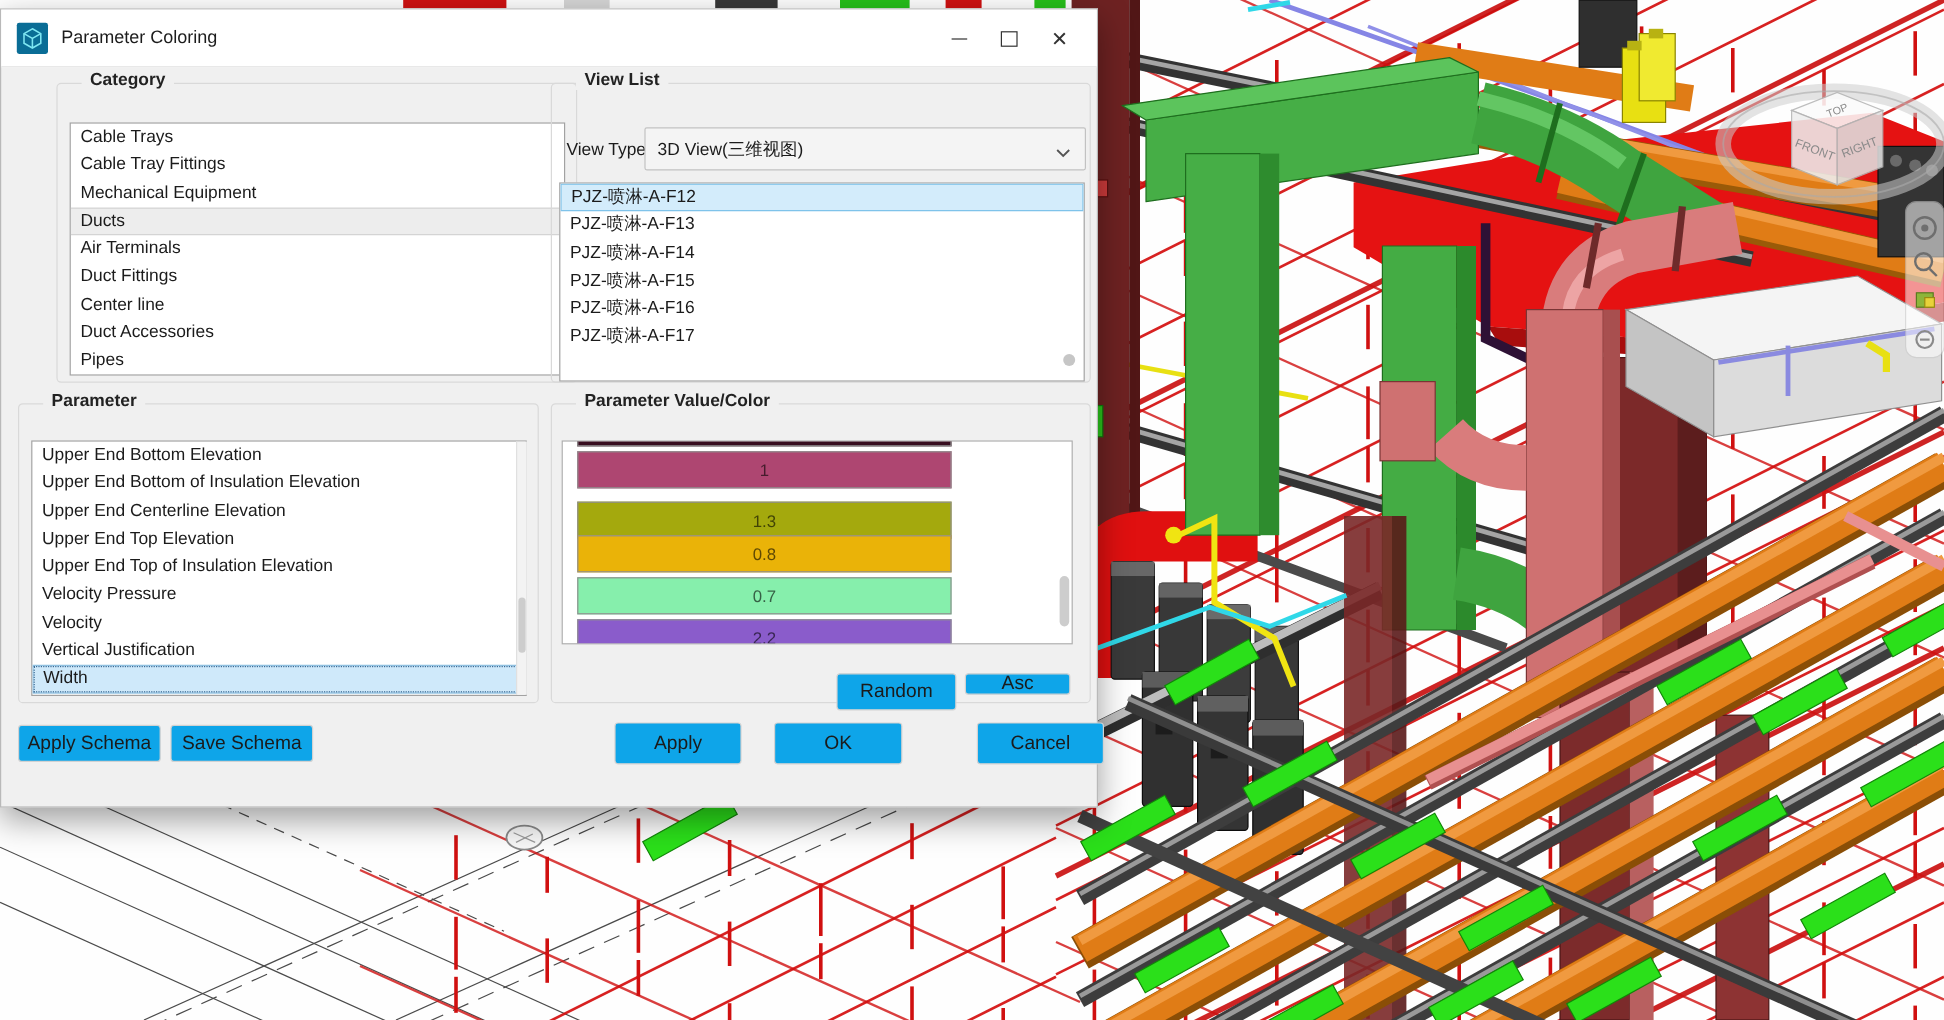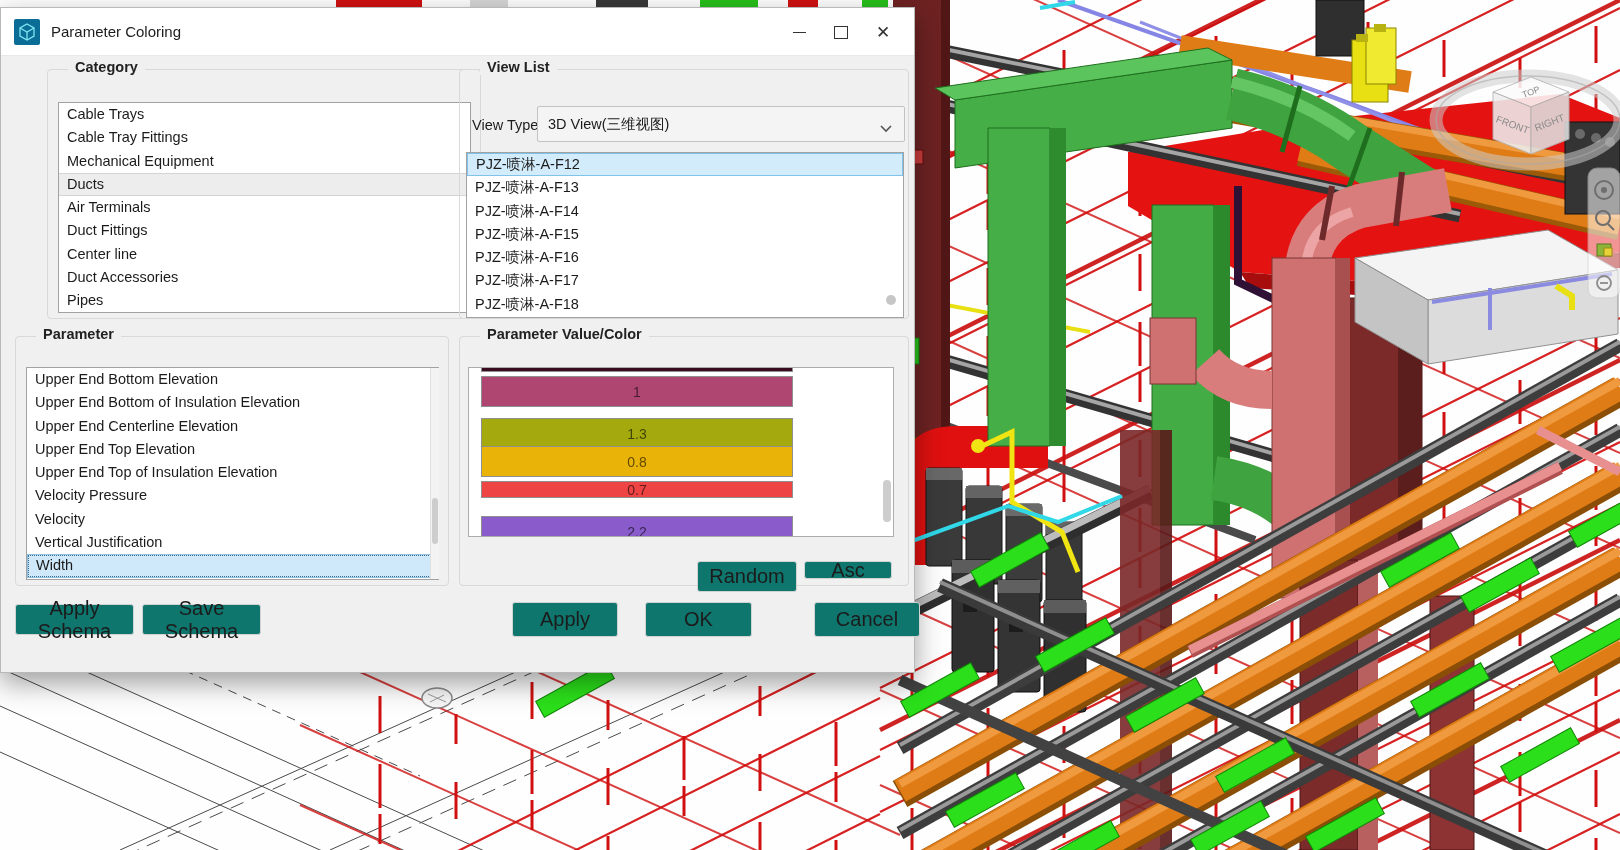--- a/index.html
+++ b/index.html
@@ -26,22 +26,22 @@
   .lrow{height:23.3px;line-height:23.3px;padding-left:8px;font-size:14.5px;color:#1b1b1b;white-space:nowrap;}
   .lrow.sel-gray{background:#ededed;border-top:1px solid #d4d4d4;border-bottom:1px solid #d4d4d4;
     height:21.3px;line-height:21.3px;}
   .lrow.sel-blue{background:#d3ecfb;border:1px solid #7fc3ea;height:21.3px;line-height:21.3px;}
   .lrow.sel-focus{background:#cfe9fa;border:1px solid #8fc0e0;outline:1.5px dotted #3a6a95;outline-offset:-2px;
     height:21.3px;line-height:21.3px;}
   .vtlabel{position:absolute;font-size:14.5px;color:#1b1b1b;}
   .dropdown{position:absolute;background:#f4f4f4;border:1px solid #c2c2c2;border-radius:2px;box-sizing:border-box;
     font-size:14.5px;color:#1b1b1b;display:flex;align-items:center;padding-left:10px;}
   .dropdown .chev{position:absolute;right:12px;top:50%;margin-top:-4px;}
-  .btn{position:absolute;background:#0f766e;border:1px solid #d2d2d2;border-radius:3px;box-sizing:border-box;
-    font-size:20px;color:#1b1b1b;display:flex;align-items:center;justify-content:center;cursor:default;}
+  .btn{position:absolute;background:#0ea5e9;border:1px solid #d2d2d2;border-radius:3px;box-sizing:border-box;
+    font-size:16px;color:#1b1b1b;display:flex;align-items:center;justify-content:center;cursor:default;}
   
   .cpanel{position:absolute;background:#fff;border:1px solid #adadad;box-sizing:border-box;overflow:hidden;}
   .cbar{position:absolute;left:12px;width:312px;border:1px solid #8f8f8f;box-sizing:border-box;
     display:flex;align-items:center;justify-content:center;font-size:14px;color:rgba(0,0,0,.6);}
   .vthumb{position:absolute;background:#cdcdcd;border-radius:5px;}
   .sb-dot{position:absolute;width:10px;height:10px;border-radius:50%;background:#c6c6c6;}
   .ptrack{position:absolute;width:8px;background:#f3f3f3;border-left:1px solid #e0e0e0;}
 </style>
 </head>
 <body>
@@ -566,21 +566,20 @@
             </svg>
       </span>
     </div>
     <div class="listbox" style="left:6px;top:82px;width:438px;height:166px;" id="viewList">
           <div class="lrow sel-blue">PJZ-喷淋-A-F12</div>
           <div class="lrow">PJZ-喷淋-A-F13</div>
           <div class="lrow">PJZ-喷淋-A-F14</div>
           <div class="lrow">PJZ-喷淋-A-F15</div>
           <div class="lrow">PJZ-喷淋-A-F16</div>
           <div class="lrow">PJZ-喷淋-A-F17</div>
-          <div class="lrow">PJZ-喷淋-A-F18</div>
         </div>
     <span class="sb-dot" style="left:426px;top:225px;"></span>
   </div>
 
   <div class="gbox" style="left:14px;top:328px;width:434px;height:250px;">
     <span class="glabel">Parameter</span>
     <div class="listbox" style="left:10px;top:30px;width:413px;height:213px;" id="paramList">
           <div class="lrow">Upper End Bottom Elevation</div>
           <div class="lrow">Upper End Bottom of Insulation Elevation</div>
           <div class="lrow">Upper End Centerline Elevation</div>
@@ -597,21 +596,21 @@
   </div>
 
   <div class="gbox" style="left:458px;top:328px;width:450px;height:250px;">
     <span class="glabel">Parameter Value/Color</span>
     <div class="cpanel" style="left:8px;top:30px;width:426px;height:170px;" id="colorPanel">
       <span class="vthumb" style="right:2px;top:112px;width:8px;height:42px;"></span>
     <div class="cbar" style="top: -4px; height: 8px; background: rgb(56, 13, 31);"></div>
           <div class="cbar" style="top: 8px; height: 31px; background: rgb(174, 70, 113);">1</div>
           <div class="cbar" style="top: 50px; height: 31px; background: rgb(164, 169, 13);">1.3</div>
           <div class="cbar" style="top: 78px; height: 31px; background: #eab308;">0.8</div>
-          <div class="cbar" style="top: 113px; height: 17px; background: #ef4444;">0.7</div>
+          <div class="cbar" style="top: 113px; height: 31px; background: #86efac;">0.7</div>
           <div class="cbar" style="top: 148px; height: 31px; background: rgb(138, 92, 203);">2.2</div>
         </div>
     <button class="btn" style="left:237px;top:224px;width:100px;height:31px;">Random</button>
     <button class="btn" style="left:344px;top:224px;width:88px;height:18px;">Asc</button>
   </div>
 
   <button class="btn" style="left:14px;top:596px;width:119px;height:31px;">Apply Schema</button>
   <button class="btn" style="left:141px;top:596px;width:119px;height:31px;">Save Schema</button>
   <button class="btn" style="left:511px;top:594px;width:106px;height:35px;">Apply</button>
   <button class="btn" style="left:644px;top:594px;width:107px;height:35px;">OK</button>

